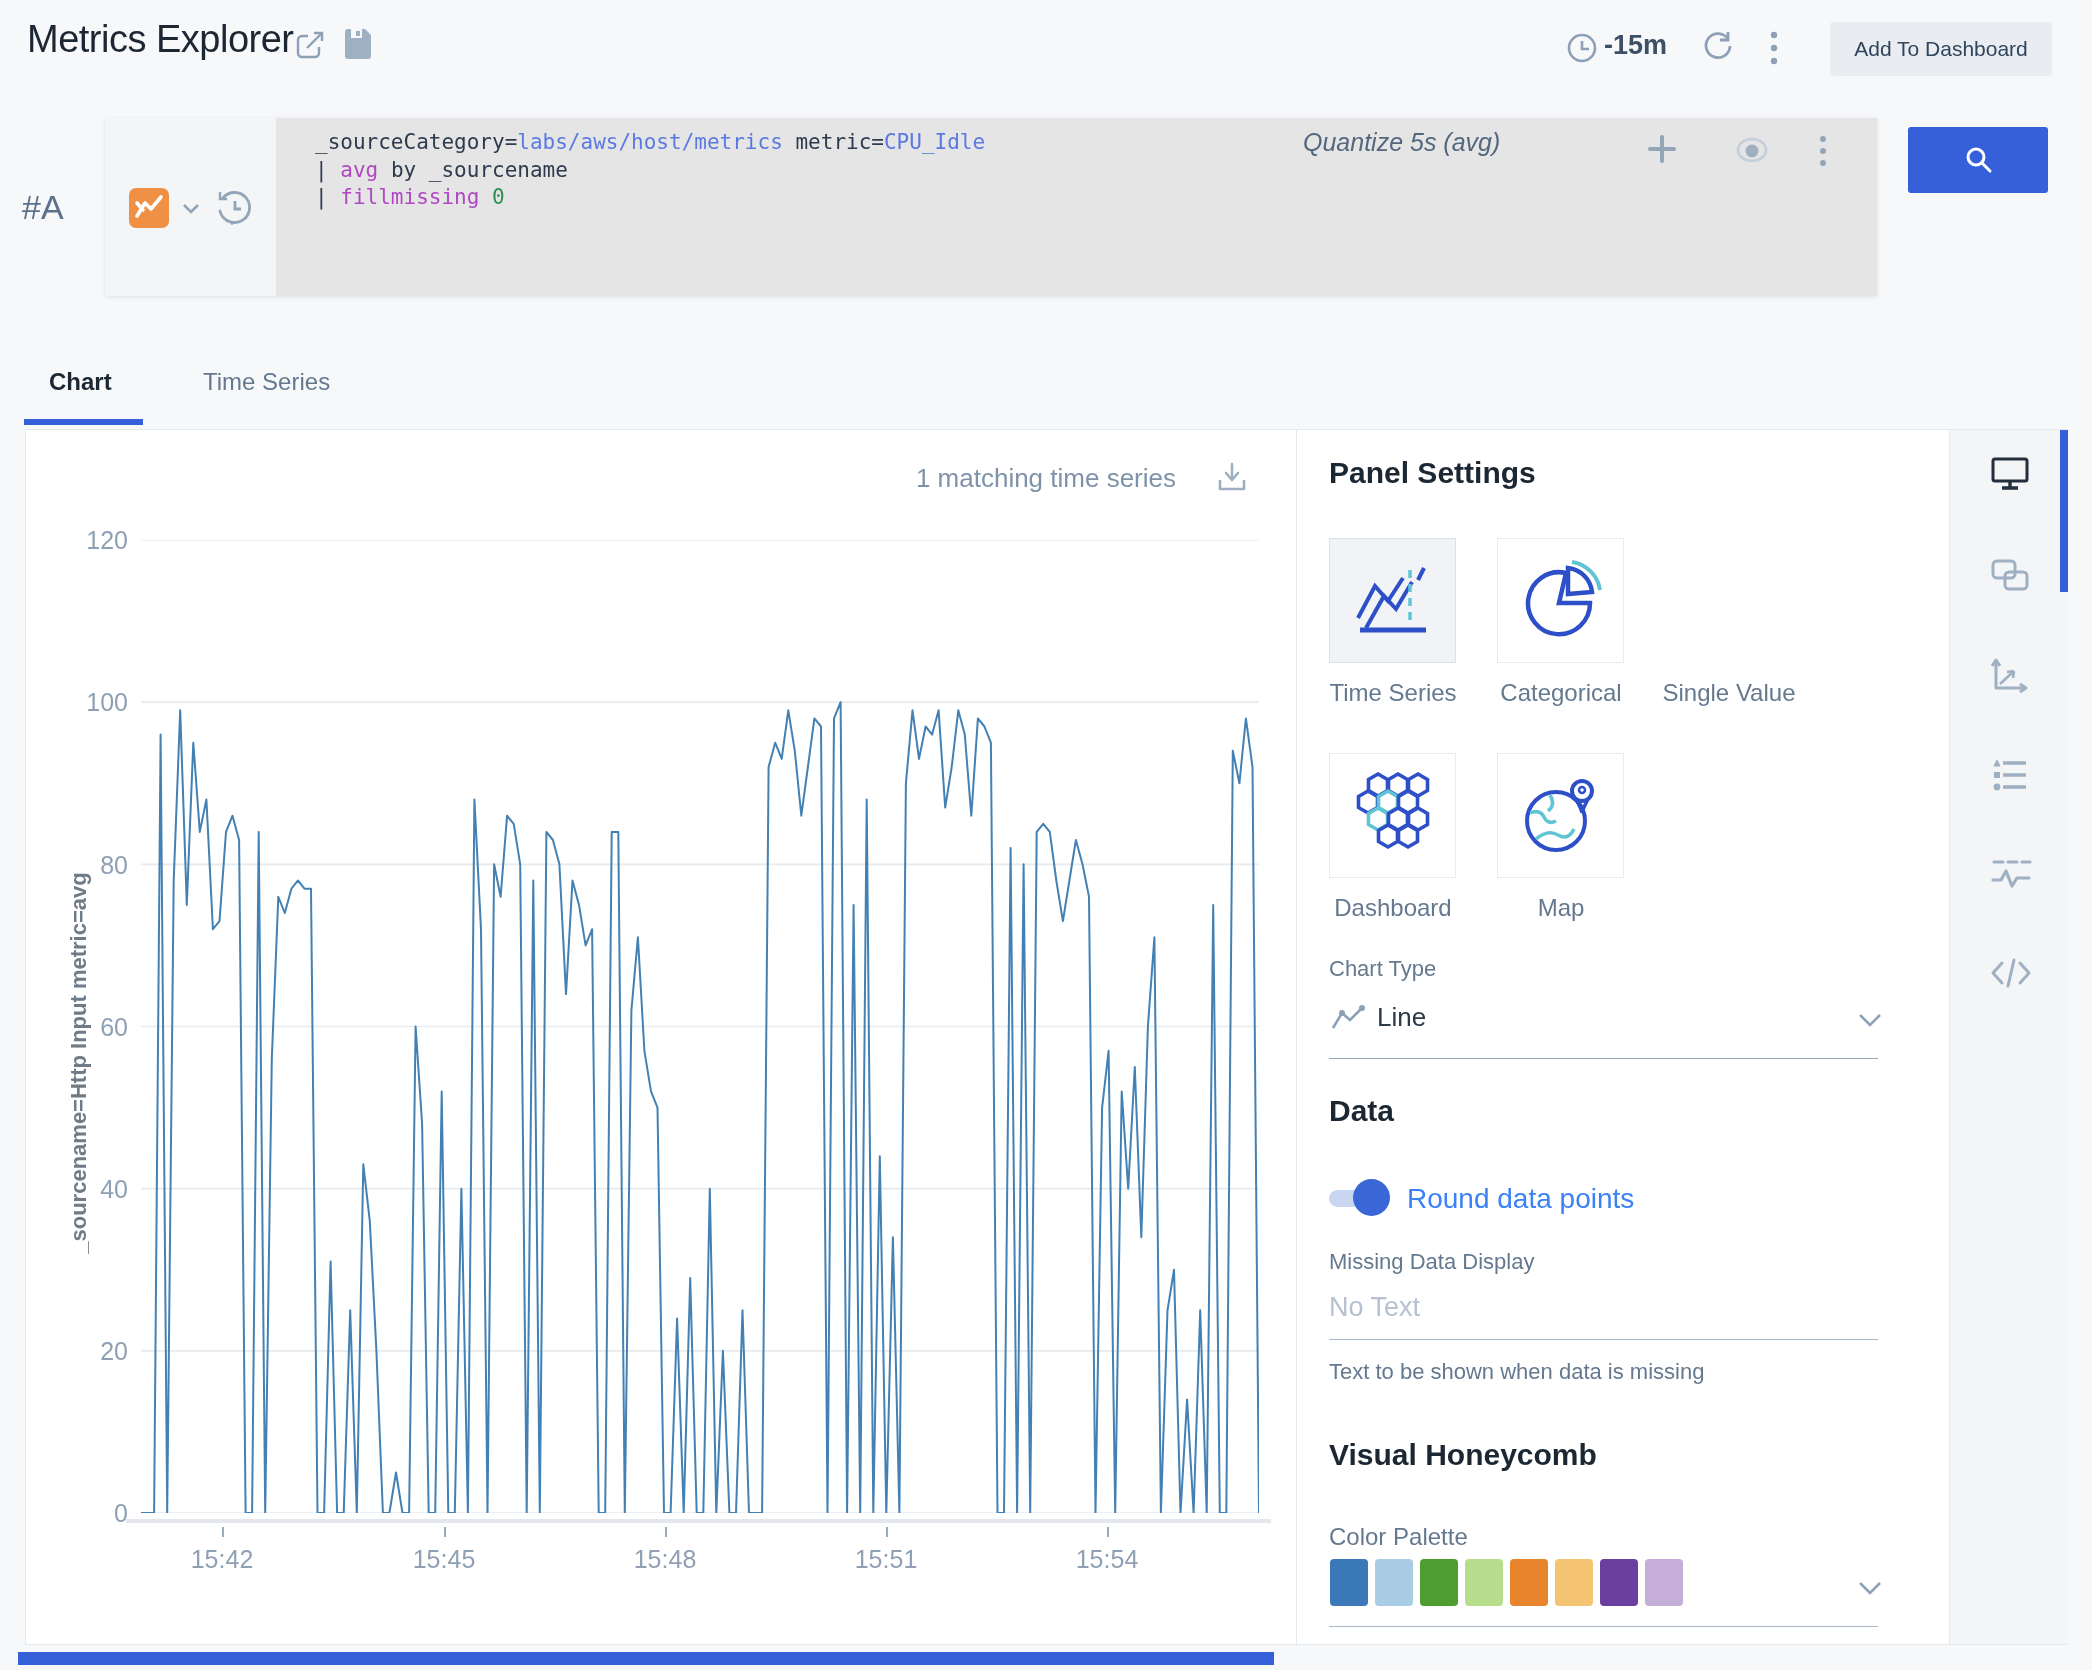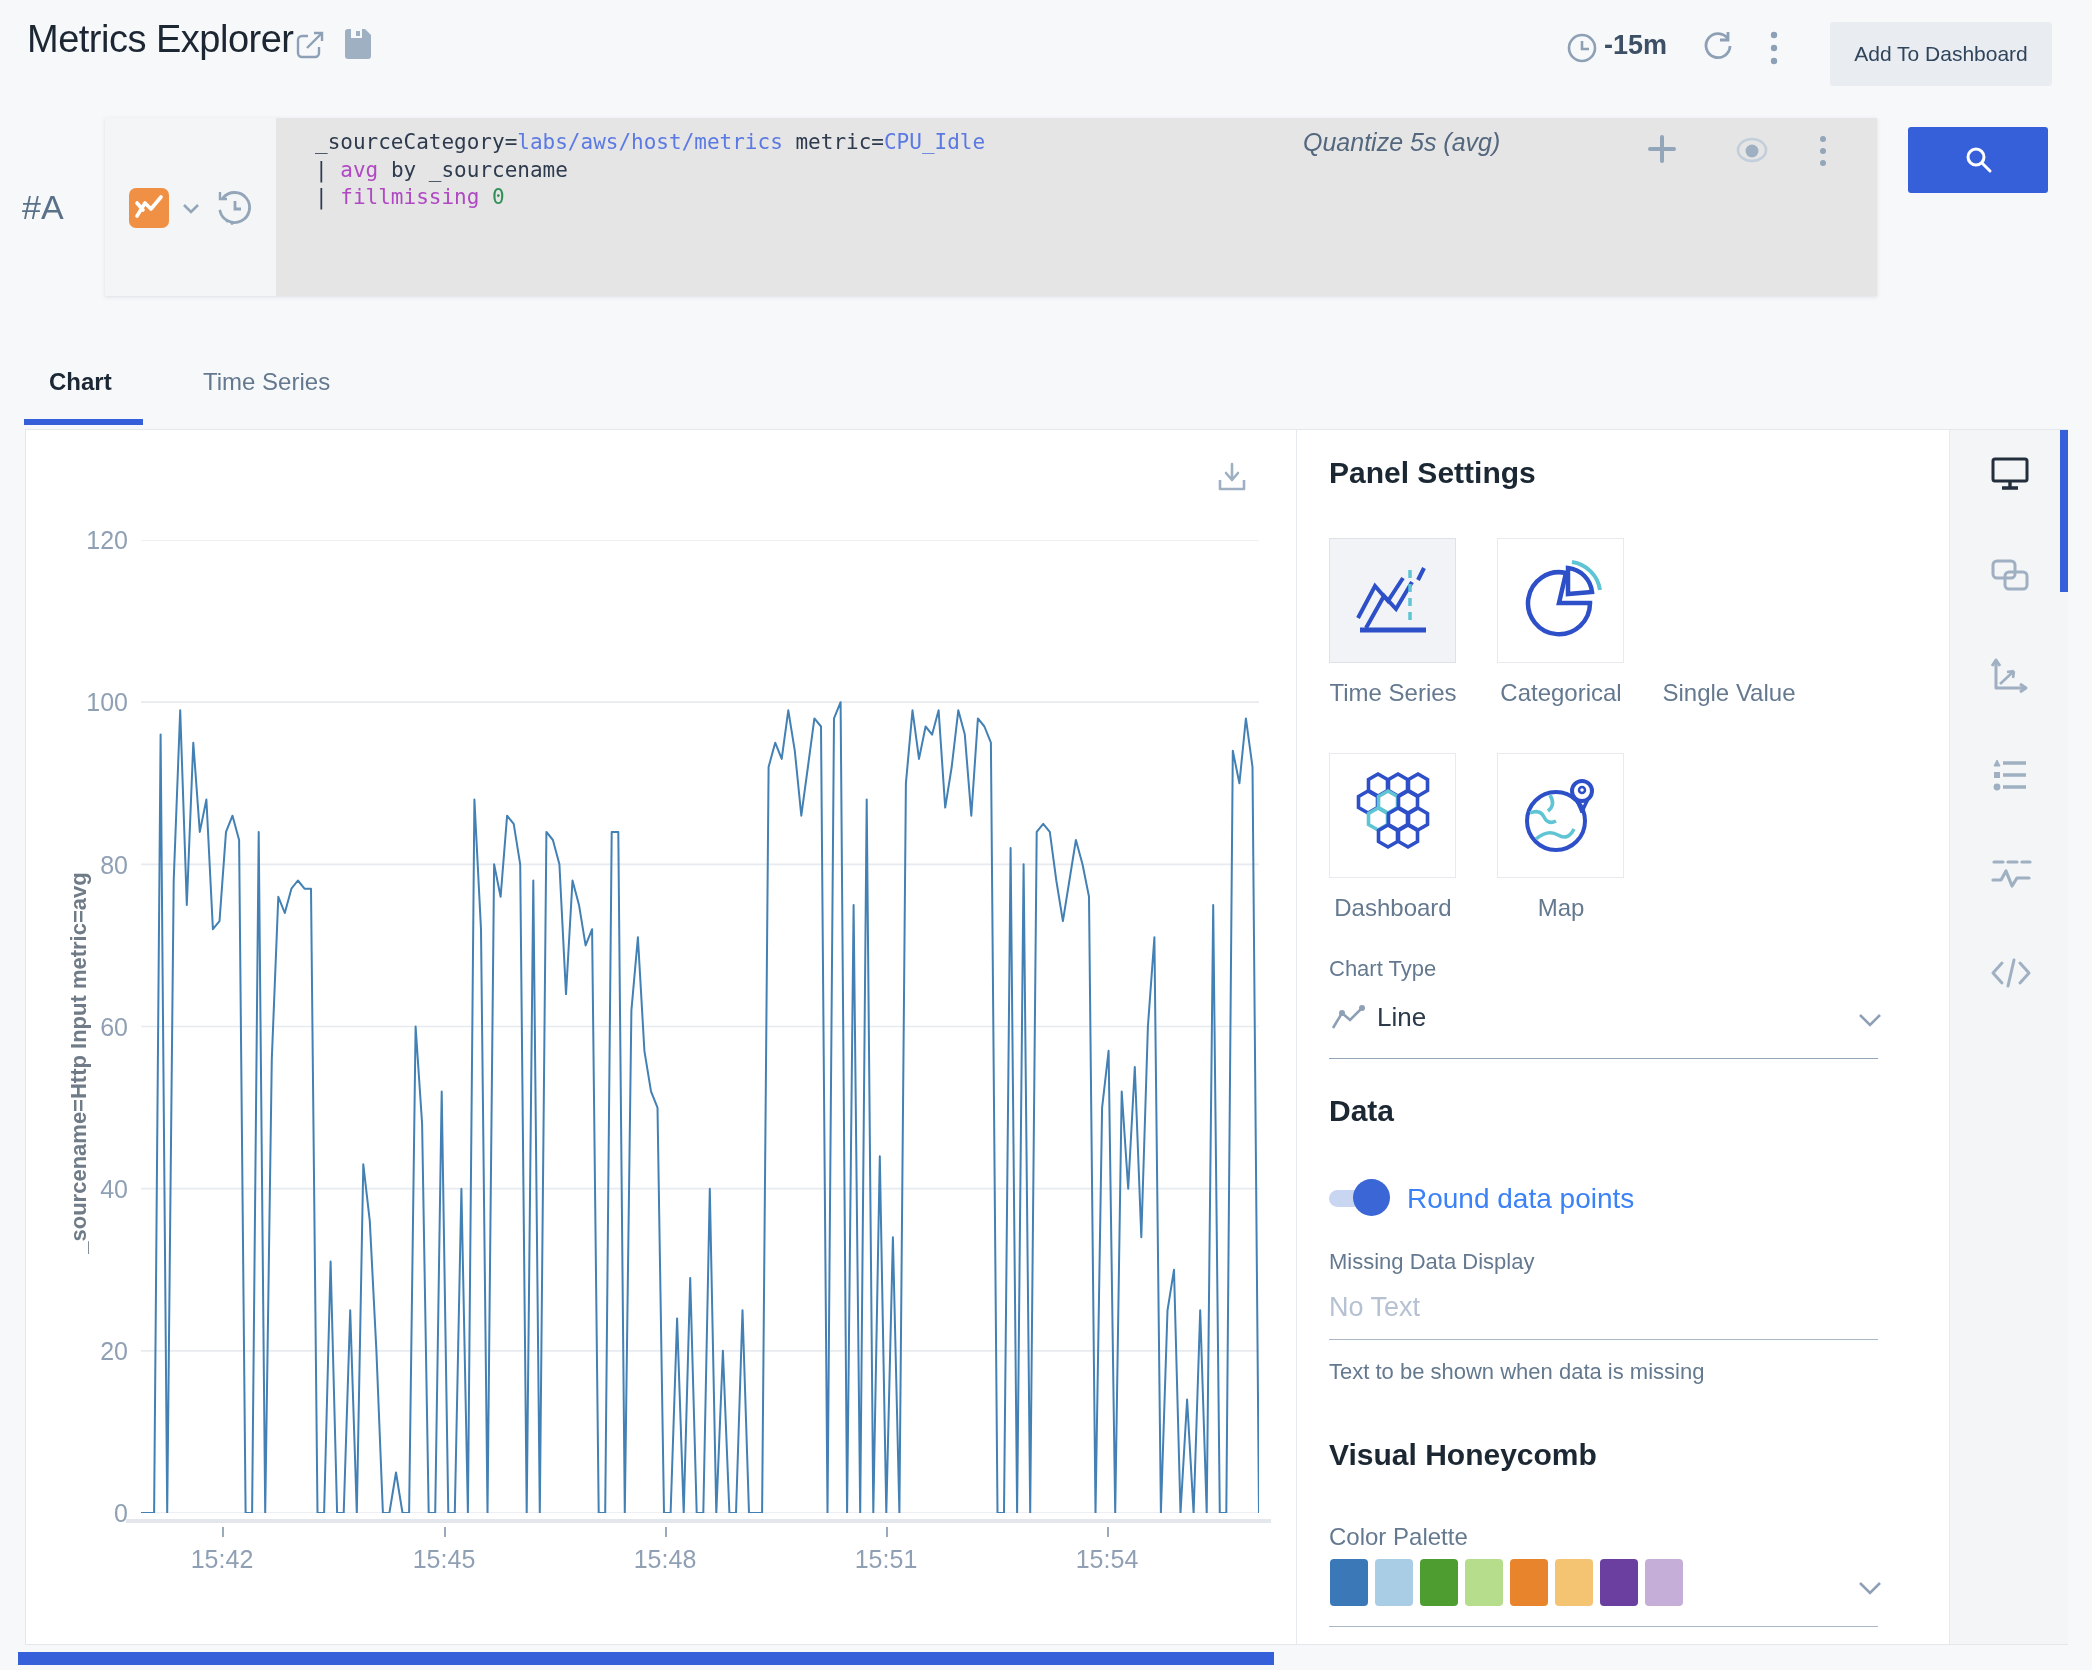--- a/index.html
+++ b/index.html
@@ -9,21 +9,21 @@
 
   
   .title { position:absolute; left:27px; top:18px; font-size:38px; font-weight:400; color:#1c2733; letter-spacing:-0.5px; }
   .hicon { position:absolute; top:28px; }
   .share-ic { left:293px; }
   .save-ic  { left:343px; }
   .tr-clock { position:absolute; left:1566px; top:32px; }
   .tr-range { position:absolute; left:1604px; top:30px; font-size:27px; font-weight:600; color:#3d5065; }
   .tr-refresh { position:absolute; left:1700px; top:28px; }
   .tr-kebab { position:absolute; left:1768px; top:28px; }
-  .add-dash-btn { position:absolute; left:1830px; top:22px; width:222px; height:64px; background:#e9edf2; border:none;
+  .add-dash-btn { position:absolute; left:1830px; top:22px; width:222px; height:54px; background:#e9edf2; border:none;
     border-radius:3px; font-family:"Liberation Sans",sans-serif; font-size:21px; color:#30455c; cursor:pointer; }
 
   
   .row-label { position:absolute; left:22px; top:188px; font-size:34px; color:#5a7189; }
   .query-card { position:absolute; left:105px; top:118px; width:1772px; height:178px; background:#e5e5e5;
     box-shadow:0 1px 4px rgba(30,45,70,0.12); }
   .q-iconcell { position:absolute; left:0; top:0; width:171px; height:178px; background:#f3f5f7; }
   .q-charticon { position:absolute; left:24px; top:70px; width:40px; height:40px; background:#f09045; border-radius:7px; }
   .q-chev { position:absolute; left:76px; top:84px; }
   .q-hist { position:absolute; left:110px; top:70px; }
@@ -184,20 +184,21 @@
       <circle cx="13" cy="12" r="8"></circle>
         <path d="M19 18 L27 26" stroke-linecap="round"></path>
     </svg>
   </button>
 
   <div class="tab tab-chart">Chart</div>
   <div class="tab tab-ts">Time Series</div>
 
   <div class="main-card">
 
+    <div class="matching">1 matching time series</div>
     <span class="dl-ic">
       <svg width="36" height="36" viewBox="0 0 36 36" fill="none" stroke="#9fb0c2" stroke-width="2.6" stroke-linejoin="round">
         <path d="M6 20 v9 h24 v-9"></path>
         <path d="M18 4 v14 M12 13 l6 7 6-7" stroke-linecap="round"></path>
       </svg>
     </span>
 
     <div class="ylabel">_sourcename=Http Input metric=avg</div>
 
     <span class="ytick" style="top:96px">120</span>

